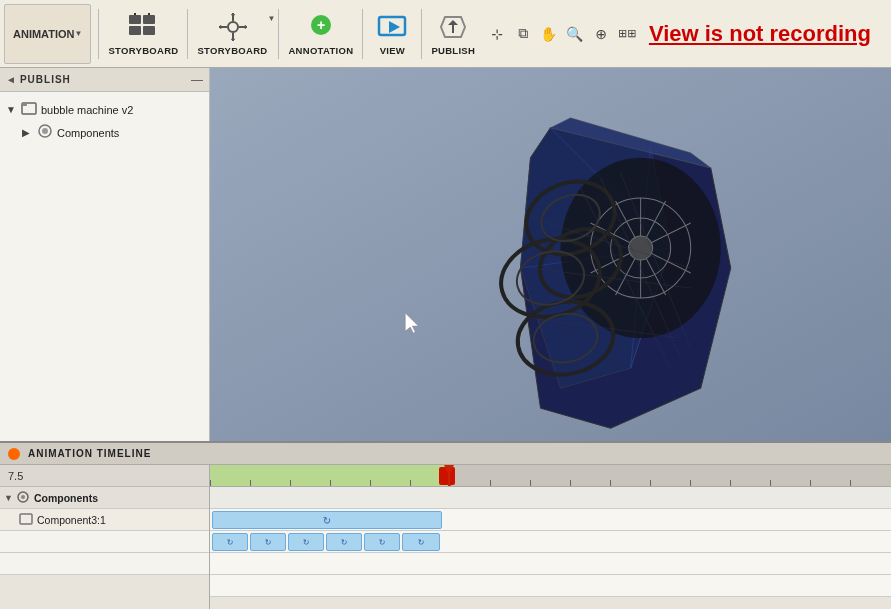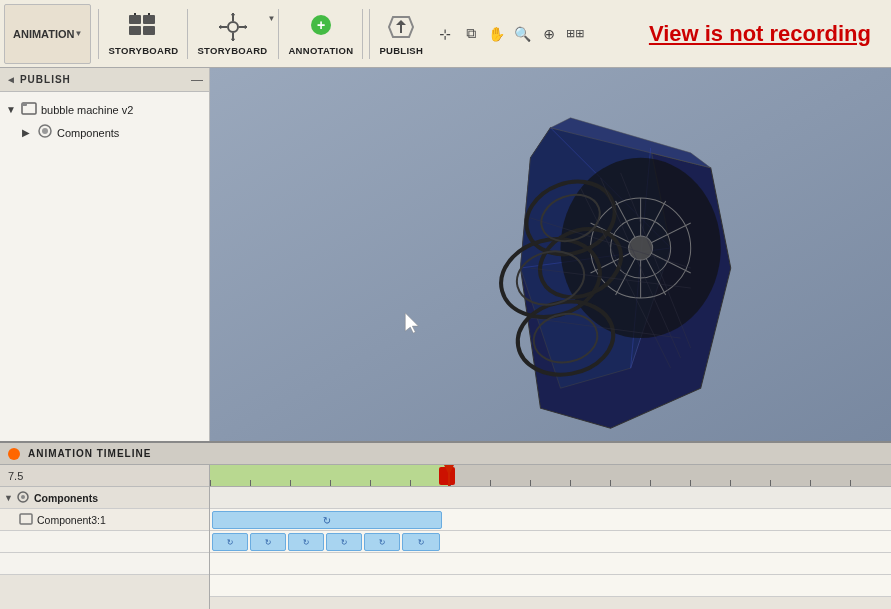--- a/index.html
+++ b/index.html
@@ -314,20 +314,29 @@
       <svg width="32" height="32" viewBox="0 0 32 32">
         <circle cx="16" cy="14" r="10" fill="#44bb44"></circle>
         <text x="16" y="19" text-anchor="middle" fill="white" font-size="14" font-weight="bold">+</text>
       </svg>
     </div>
     <span class="tb-label">ANNOTATION</span>
   </button>
 
   <div class="tb-sep"></div>
 
+  <button class="tb-btn">
+    <div class="tb-icon">
+      <svg width="32" height="32" viewBox="0 0 32 32">
+        <rect x="3" y="6" width="26" height="18" rx="2" fill="none" stroke="#2288cc" stroke-width="2.5"></rect>
+        <polygon points="13,10 24,16 13,22" fill="#2288cc"></polygon>
+      </svg>
+    </div>
+    <span class="tb-label">VIEW</span>
+  </button>
 
   <div class="tb-sep"></div>
 
   <button class="tb-btn">
     <div class="tb-icon">
       <svg width="32" height="32" viewBox="0 0 32 32">
         <polygon points="8,6 24,6 28,16 24,26 8,26 4,16" fill="none" stroke="#888" stroke-width="2"></polygon>
         <line x1="16" y1="10" x2="16" y2="22" stroke="#555" stroke-width="2"></line>
         <polygon points="11,14 21,14 16,9" fill="#555"></polygon>
       </svg>

